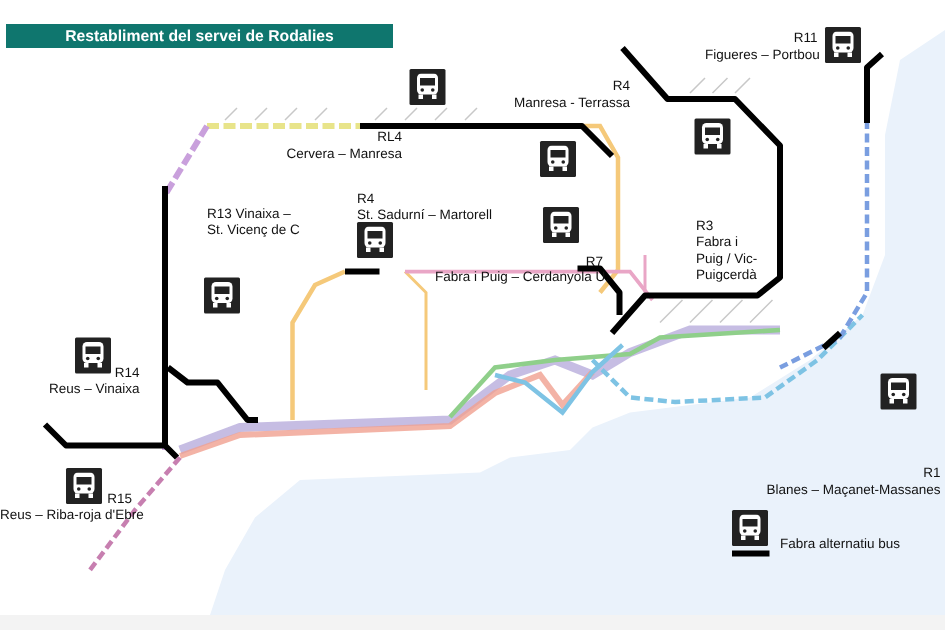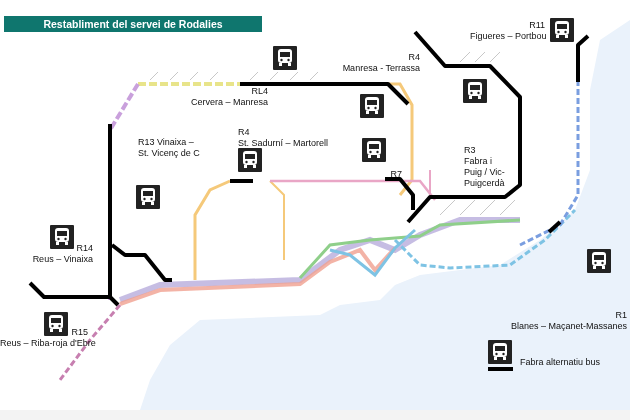--- a/index.html
+++ b/index.html
@@ -174,20 +174,21 @@
       <rect x="1" y="0" width="14" height="14" rx="3" fill="#fff"></rect>
       <rect x="3" y="3" width="10" height="5" fill="#222"></rect>
       <circle cx="4.5" cy="11" r="1.2" fill="#222"></circle>
       <circle cx="11.5" cy="11" r="1.2" fill="#222"></circle>
       <rect x="2" y="14" width="3" height="3" fill="#fff"></rect>
       <rect x="11" y="14" width="3" height="3" fill="#fff"></rect>
     </svg>
 </div>
 <div class="label right" style="left:290px; top:153px; width:112px;margin-top:16px;">
   <div>R7</div>
+  <div style="margin-top:-1px;">Fabra i Puig – Cerdanyola U.</div>
 </div>
 
 <div class="bus-icon" style="left:50px; top:225px;">
   <svg width="16" height="18" viewBox="0 0 16 18">
       <rect x="1" y="0" width="14" height="14" rx="3" fill="#fff"></rect>
       <rect x="3" y="3" width="10" height="5" fill="#222"></rect>
       <circle cx="4.5" cy="11" r="1.2" fill="#222"></circle>
       <circle cx="11.5" cy="11" r="1.2" fill="#222"></circle>
       <rect x="2" y="14" width="3" height="3" fill="#fff"></rect>
       <rect x="11" y="14" width="3" height="3" fill="#fff"></rect>

